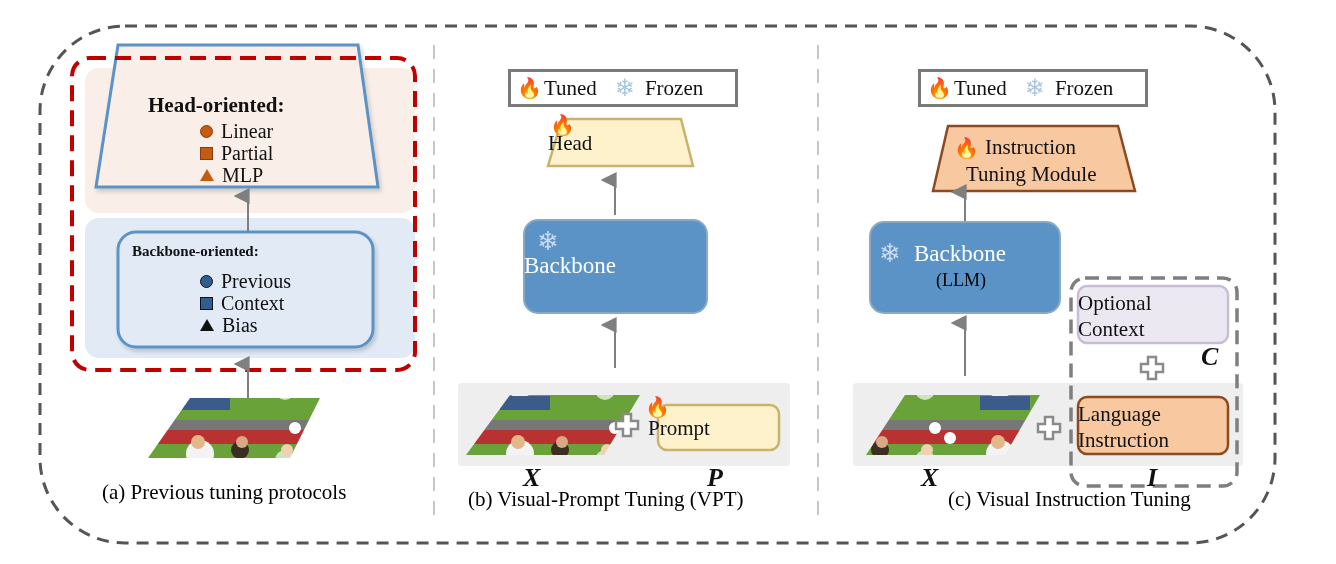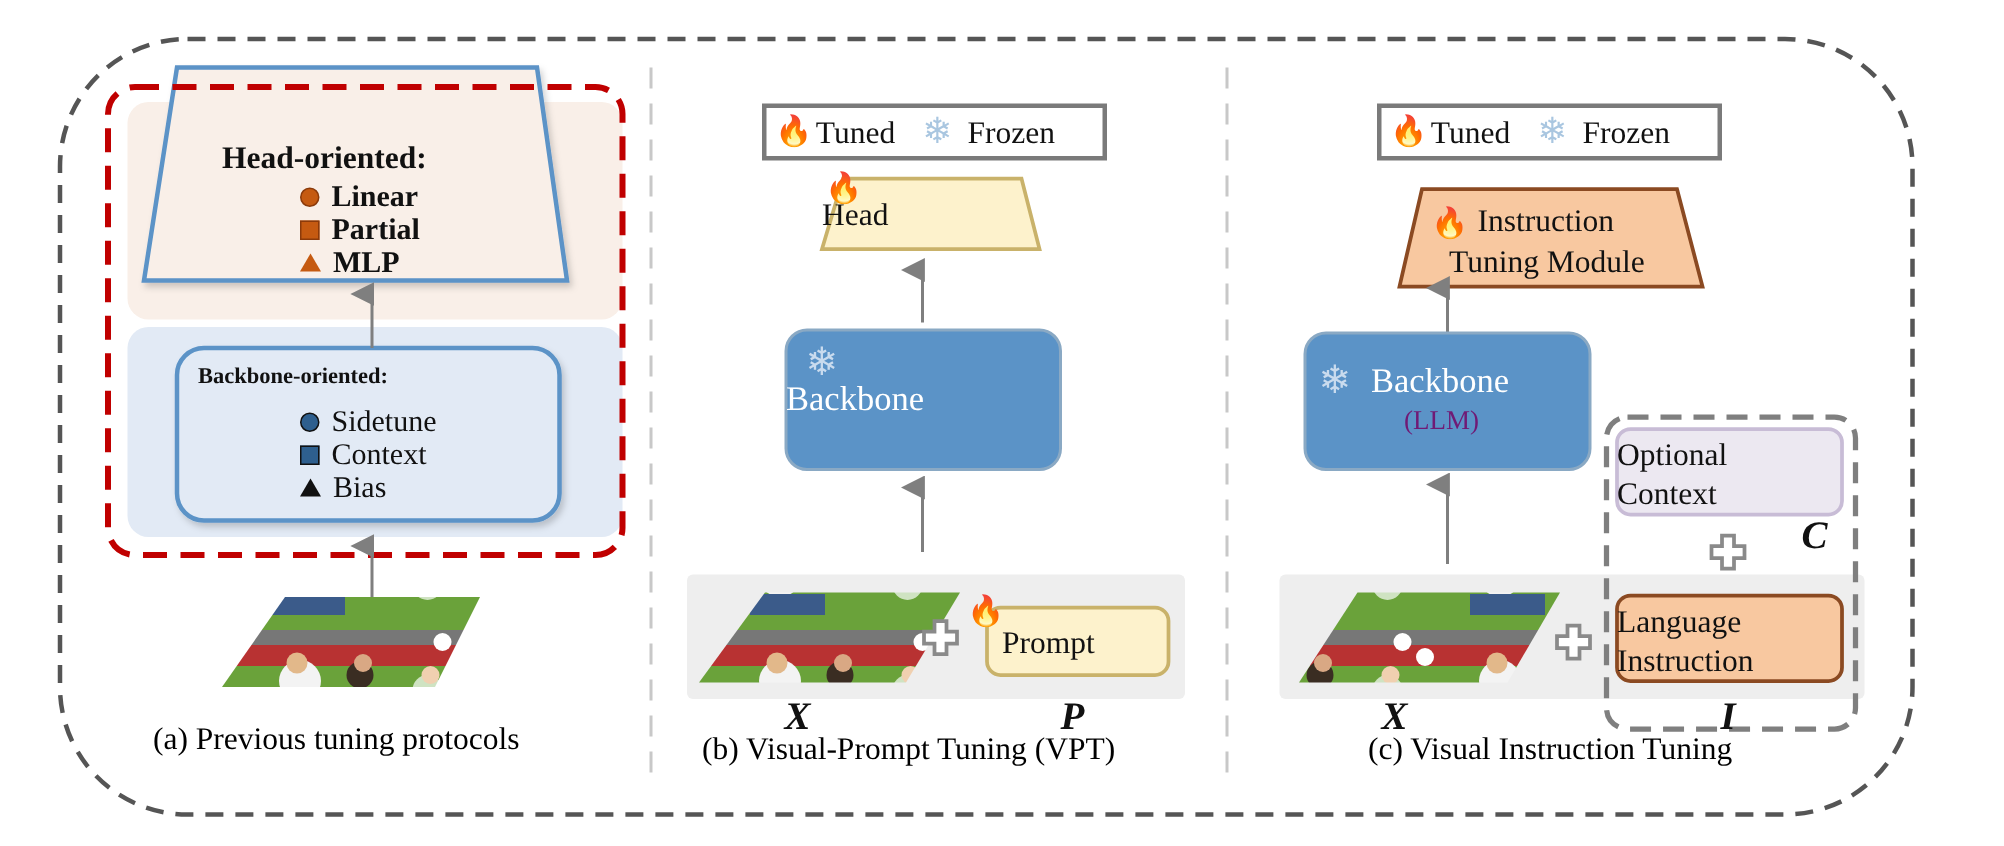--- a/index.html
+++ b/index.html
@@ -82,40 +82,40 @@
   </g>
   <g transform="translate(1049,428)">
     <path d="M-4,-11 h8 v7 h7 v8 h-7 v7 h-8 v-7 h-7 v-8 h7 z" fill="#fff" stroke="#8a8a8a" stroke-width="2.5"></path>
   </g>
   <g transform="translate(1152,368)">
     <path d="M-4,-11 h8 v7 h7 v8 h-7 v7 h-8 v-7 h-7 v-8 h7 z" fill="#fff" stroke="#8a8a8a" stroke-width="2.5"></path>
   </g>
 </svg>
 
 <div class="t" style="left:148px;top:93px;font-size:21px;font-weight:bold;">Head-oriented:</div>
-<div class="abs" style="left:200px;top:120px;font-weight:bold;">
+<div class="abs" style="left:200px;top:120px;">
   <div class="bullet">
     <span class="shape" style="border-radius:50%;background:#c55a11;border:1.5px solid #8b3a0a;"></span>
     <span>Linear</span>
   </div>
   <div class="bullet">
     <span class="shape" style="background:#c55a11;border:1.5px solid #8b3a0a;"></span>
     <span>Partial</span>
   </div>
   <div class="bullet">
     <span class="shape" style="width:0;height:0;border-left:7px solid transparent;border-right:7px solid transparent;border-bottom:12px solid #c55a11;"></span>
     <span>MLP</span>
   </div>
 </div>
 
 <div class="t" style="left:132px;top:243px;font-size:15px;font-weight:bold;">Backbone-oriented:</div>
 <div class="abs" style="left:200px;top:270px;">
   <div class="bullet">
     <span class="shape" style="border-radius:50%;background:#2e5f8e;border:1.5px solid #111;"></span>
-    <span>Sidetune</span>
+    <span>Previous</span>
   </div>
   <div class="bullet">
     <span class="shape" style="background:#2e5f8e;border:1.5px solid #111;"></span>
     <span>Context</span>
   </div>
   <div class="bullet">
     <span class="shape" style="width:0;height:0;border-left:7px solid transparent;border-right:7px solid transparent;border-bottom:12px solid #111;"></span>
     <span>Bias</span>
   </div>
 </div>
@@ -129,43 +129,43 @@
   <span style="margin-left:10px;">Frozen</span>
 </div>
 
 <span class="t" style="left:550px;top:113px;font-size:20px;">🔥</span>
 <div class="t boxtext center" style="left:548px;top:130px;width:145px;">Head</div>
 
 <span class="t" style="left:537px;top:226px;font-size:26px;color:#c9dbee;">❄</span>
 <div class="t center" style="left:524px;top:253px;width:183px;font-size:23px;color:#fff;">Backbone</div>
 
 <span class="t" style="left:645px;top:395px;font-size:20px;">🔥</span>
-<div class="t boxtext center" style="left:668px;top:415px;width:125px;">Prompt</div>
+<div class="t boxtext center" style="left:648px;top:415px;width:125px;">Prompt</div>
 
 <div class="var" style="left:523px;top:463px;">X</div>
 <div class="var" style="left:707px;top:463px;">P</div>
 <div class="t caption" style="left:468px;top:487px;">(b) Visual-Prompt Tuning (VPT)</div>
 
 <div class="legend" style="left:918px;top:69px;width:230px;">
   <span class="flame" style="margin-left:6px;">🔥</span>
   <span style="margin-left:2px;">Tuned</span>
   <span class="snow" style="margin-left:18px;color:#a9c6e0;font-size:24px;">❄</span>
   <span style="margin-left:10px;">Frozen</span>
 </div>
 
 <span class="t" style="left:954px;top:136px;font-size:20px;">🔥</span>
 <div class="t boxtext" style="left:985px;top:134px;">Instruction</div>
 <div class="t boxtext" style="left:966px;top:161px;">Tuning Module</div>
 
 <span class="t" style="left:879px;top:238px;font-size:26px;color:#c9dbee;">❄</span>
 <div class="t" style="left:914px;top:241px;font-size:23px;color:#fff;">Backbone</div>
-<div class="t" style="left:936px;top:270px;font-size:18px;color:#701a75;">(LLM)</div>
+<div class="t" style="left:936px;top:270px;font-size:18px;color:#000000;">(LLM)</div>
 
 <div class="t boxtext center" style="left:1078px;top:290px;width:150px;">Optional</div>
 <div class="t boxtext center" style="left:1078px;top:316px;width:154px;">Context</div>
 <div class="var" style="left:1201px;top:342px;">C</div>
 
 <div class="t boxtext center" style="left:1078px;top:401px;width:150px;">Language</div>
 <div class="t boxtext center" style="left:1078px;top:427px;width:150px;">Instruction</div>
 
 <div class="var" style="left:921px;top:463px;">X</div>
 <div class="var" style="left:1147px;top:463px;">I</div>
-<div class="t caption" style="left:912px;top:487px;">(c) Visual Instruction Tuning</div>
+<div class="t caption" style="left:948px;top:487px;">(c) Visual Instruction Tuning</div>
 
 </body></html>

